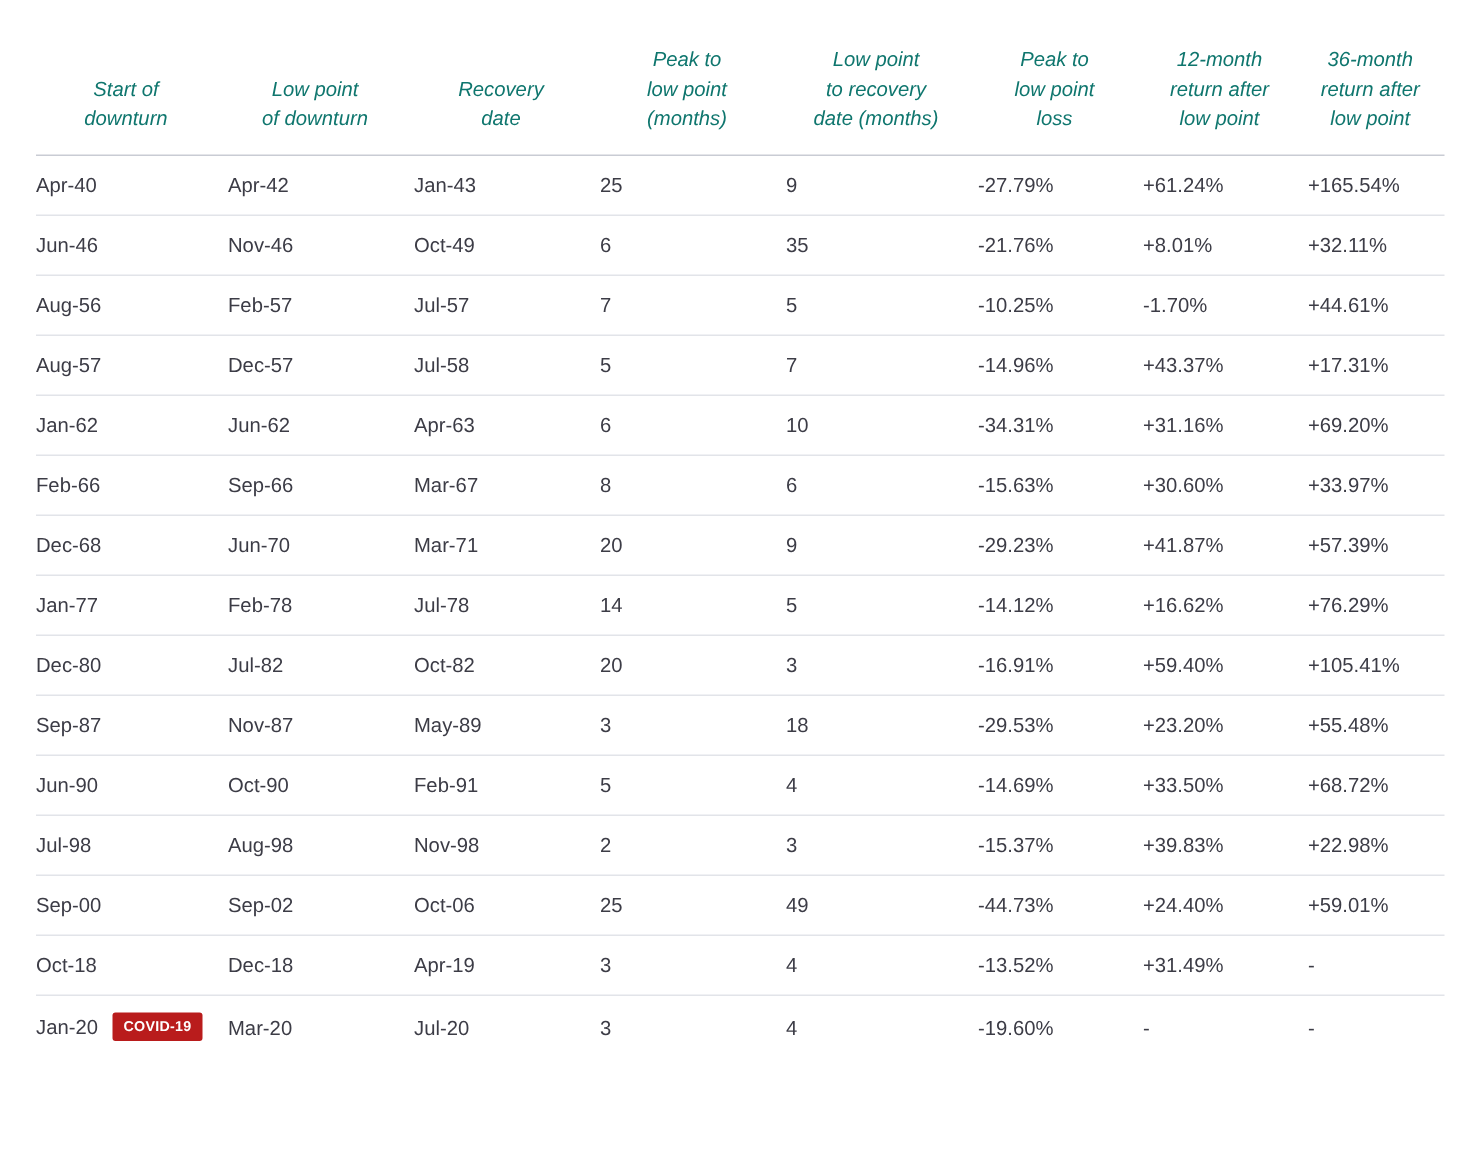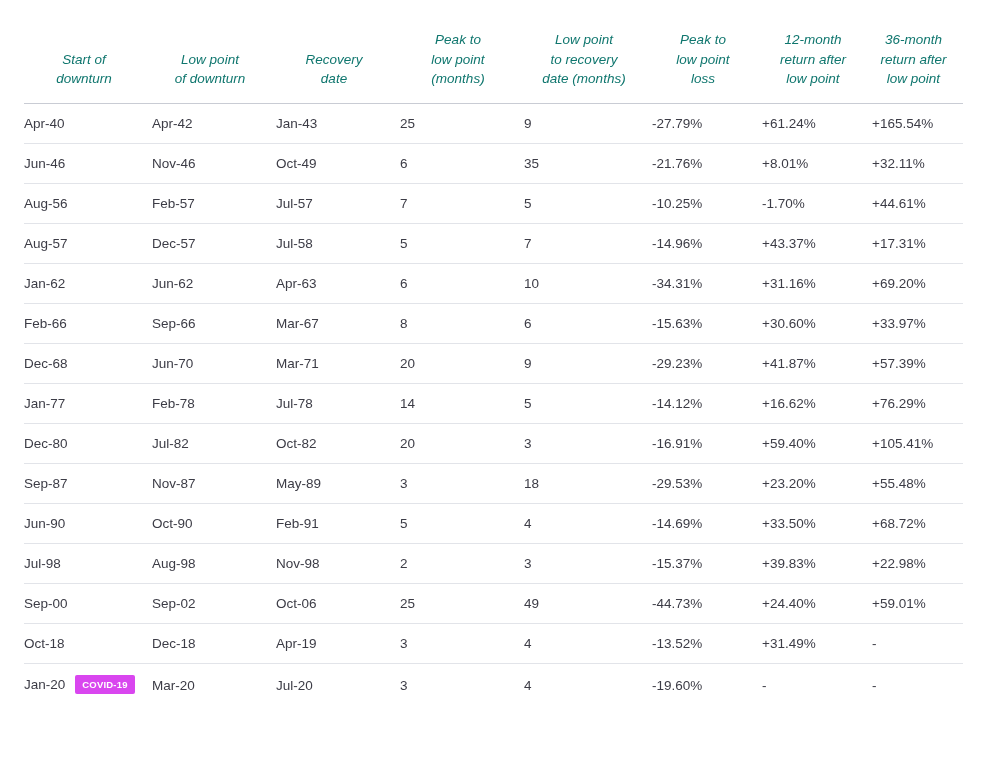--- a/index.html
+++ b/index.html
@@ -61,21 +61,21 @@
   }
   .neg {
     color: #e03131;
   }
   .pos {
     color: #3c3c46;
     margin-top: 44px;
   }
   .badge {
     display: inline-block;
-    background: #d946ef;
+    background: #b91c1c;
     color: #ffffff;
     font-size: 9.5px;
     font-weight: bold;
     letter-spacing: 0.2px;
     padding: 4px 7px 4px 7px;
     border-radius: 2px;
     margin-left: 10px;
     vertical-align: middle;
     position: relative;
     top: -1px;

